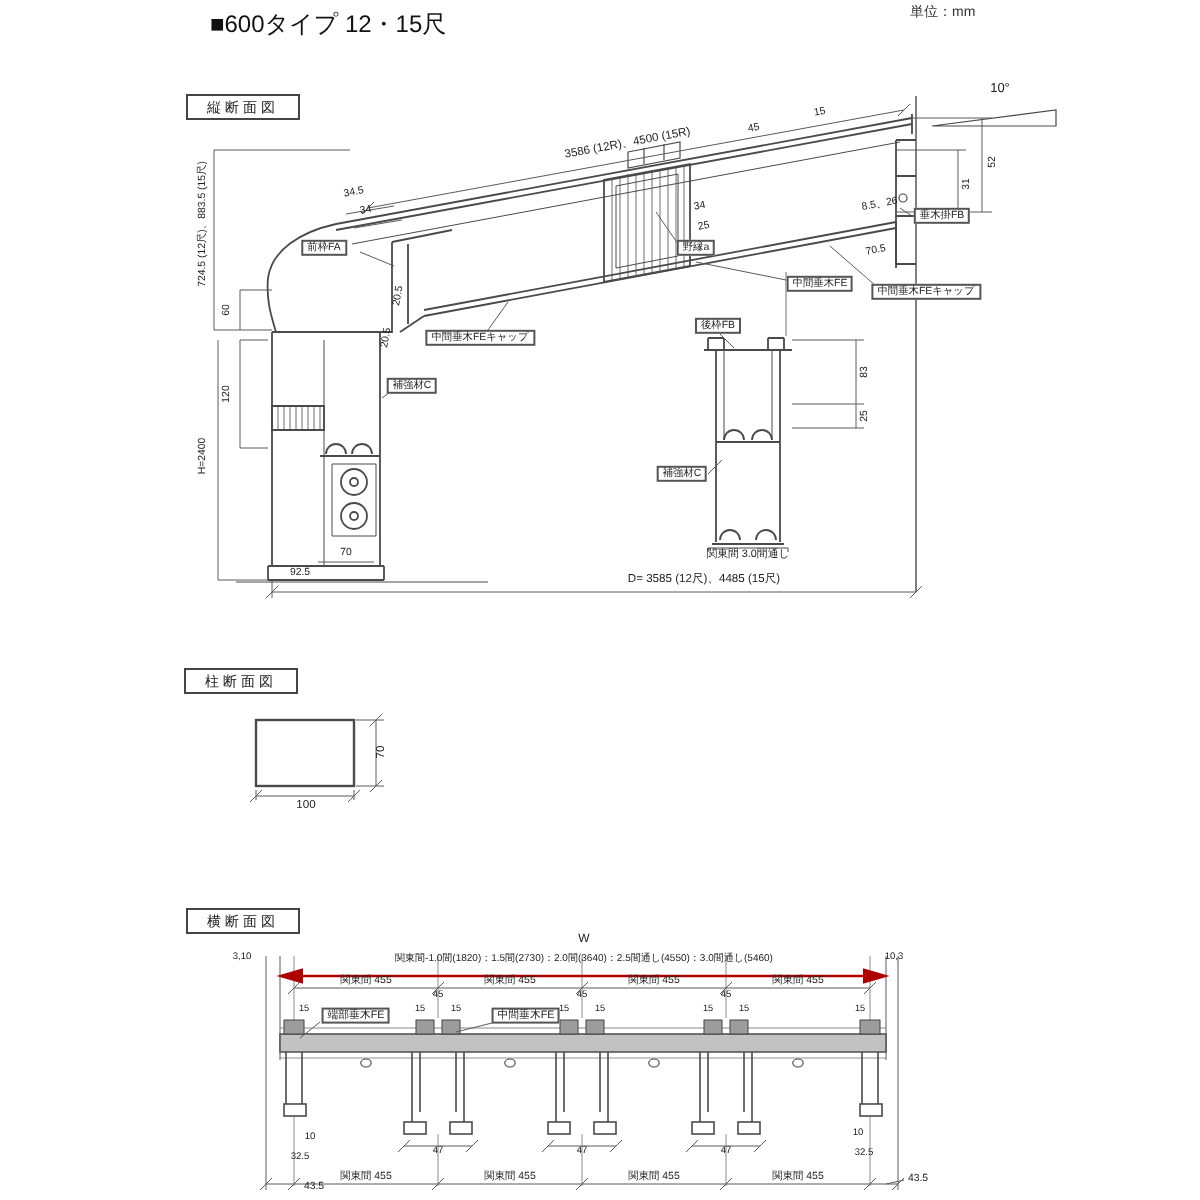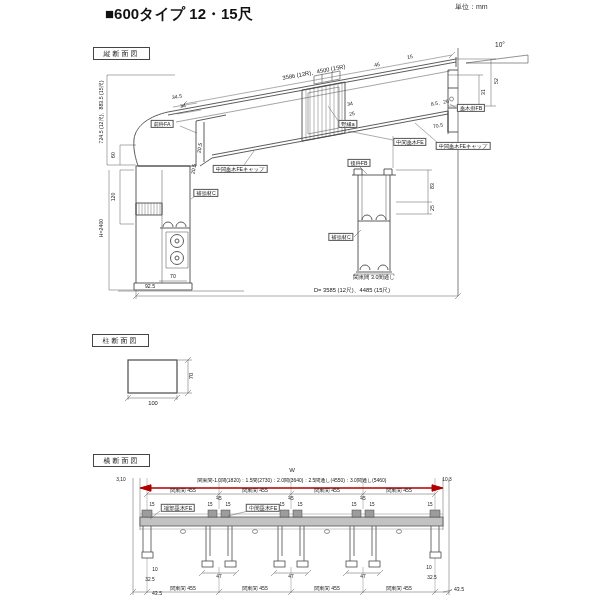--- a/index.html
+++ b/index.html
@@ -1,20 +1,20 @@
 <!DOCTYPE html>
 <html><head>
 <meta charset="utf-8">
 <style>
   html,body{margin:0;padding:0;background:#fff;}
   .page{position:relative;width:600px;height:600px;background:#fff;overflow:hidden;
         font-family:"Liberation Sans",sans-serif;color:#222;}
   svg.art{position:absolute;left:0;top:0;}
   .t{position:absolute;white-space:nowrap;line-height:1;}
-  .title{font-size:15px;font-weight:bold;color:#111;padding-left:42px;}
+  .title{font-size:12px;font-weight:normal;color:#111;padding-left:42px;}
   .unit{font-size:7px;color:#333;}
   .secbox{position:absolute;width:55px;height:11px;border:1px solid #444;background:#fff;
           font-size:7px;letter-spacing:2px;display:flex;align-items:center;justify-content:center;color:#222;}
   .ann{position:absolute;white-space:nowrap;line-height:1;color:#222;}
   .ann.boxed{border:0.5px solid #555;background:#fff;padding:0.5px 2px;}
 </style>
 </head>
 <body>
 
 <div class="page">

